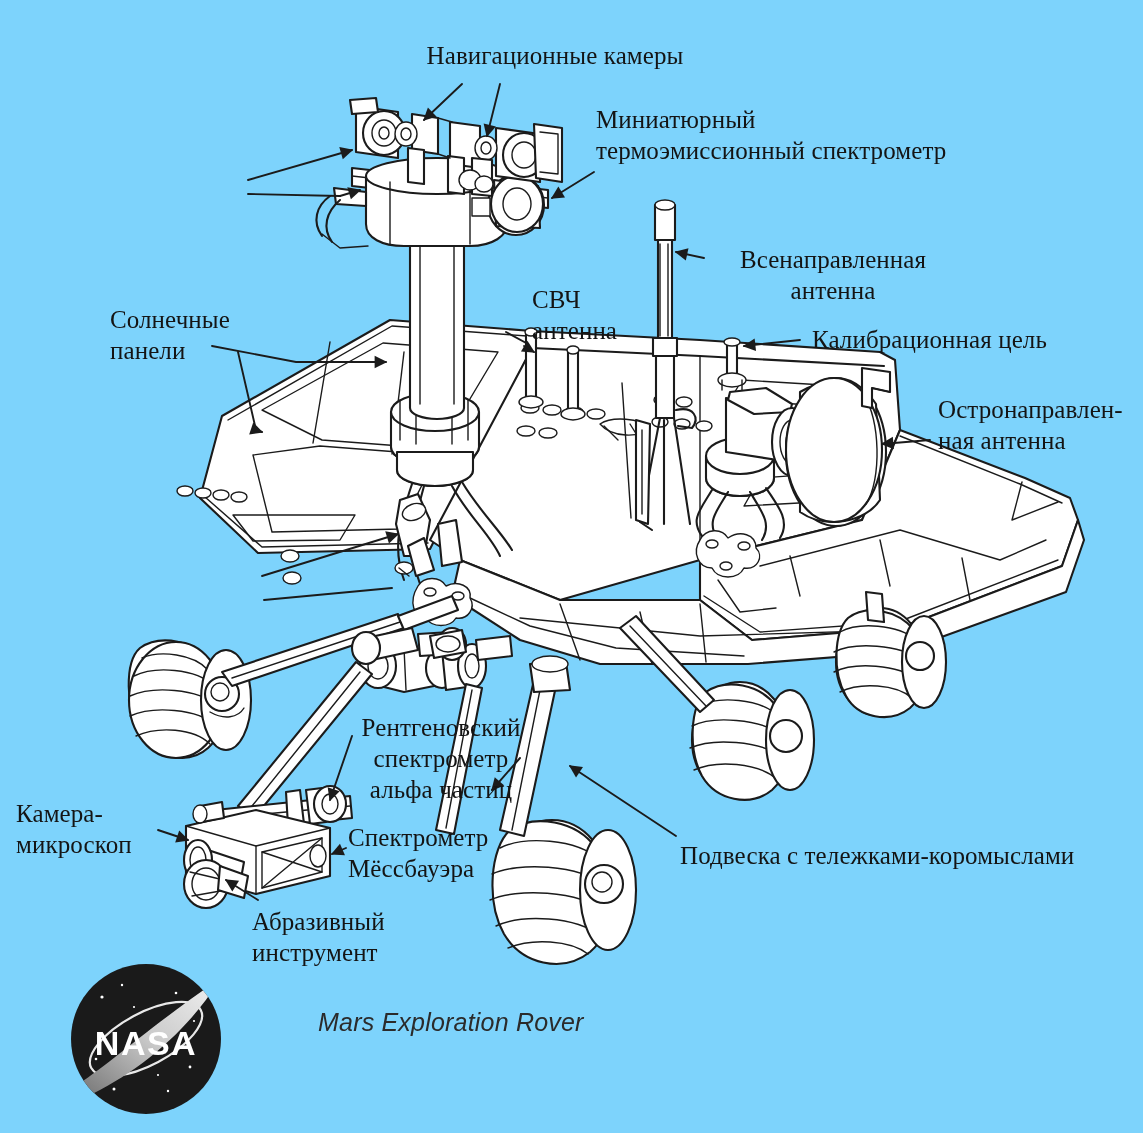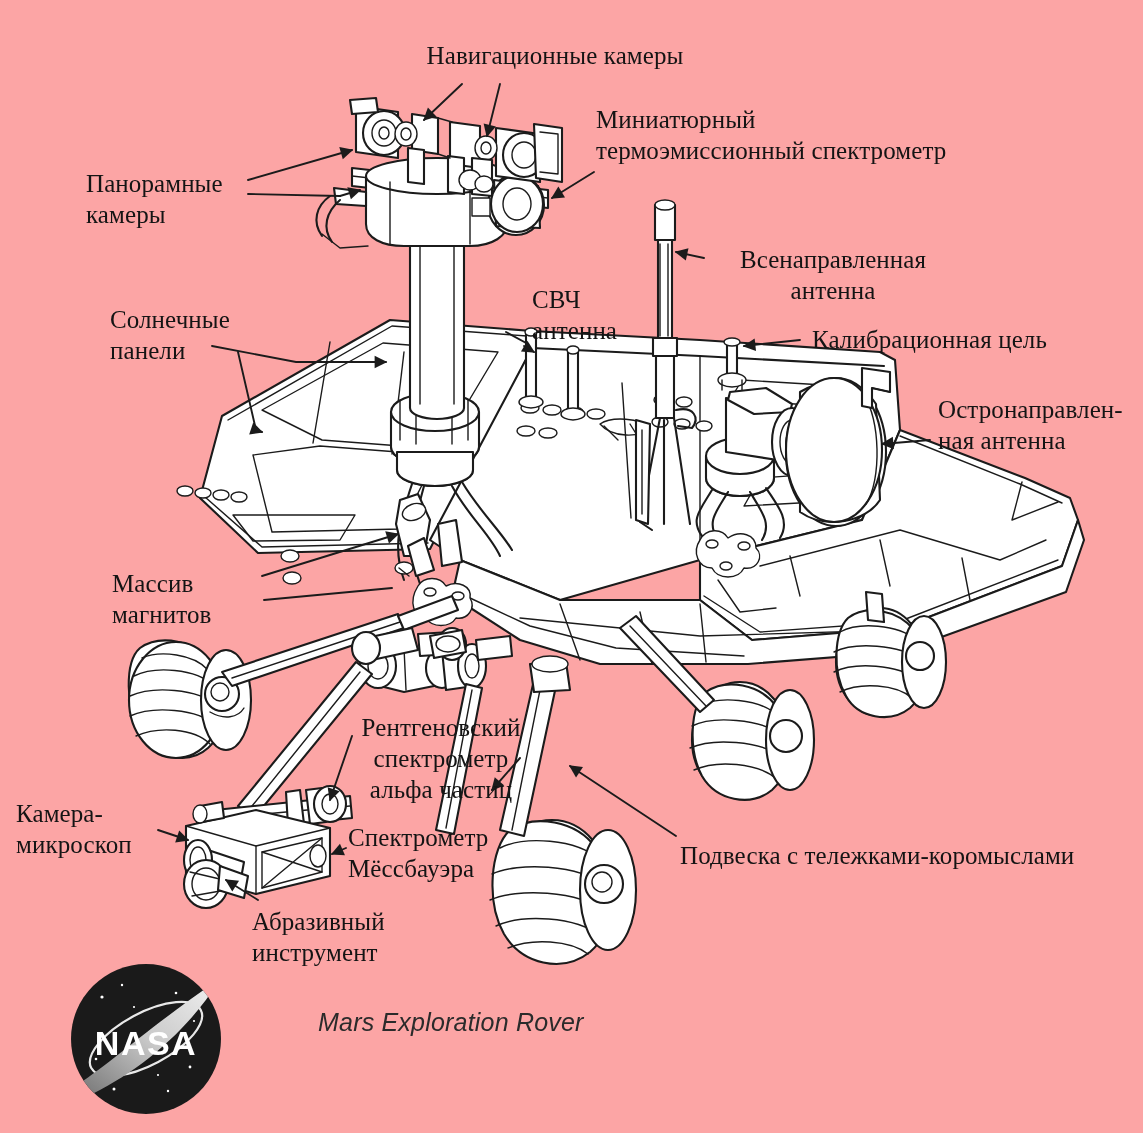--- a/index.html
+++ b/index.html
@@ -5,21 +5,21 @@
 <style>
   html, body {
     margin: 0;
     padding: 0;
     background: #ffffff;
   }
   #page {
     position: relative;
     width: 1143px;
     height: 1133px;
-    background: #fca5a5;
+    background: #7dd3fc;
     overflow: hidden;
     font-family: "Liberation Serif", "DejaVu Serif", serif;
     color: #111111;
   }
   #diagram-svg {
     position: absolute;
     left: 0; top: 0;
     width: 1143px;
     height: 1133px;
   }
@@ -486,42 +486,38 @@
       <path class="lead" d="M346,848 L332,854" marker-end="url(#arrow)"></path>
 
       <path class="lead" d="M258,900 L226,880" marker-end="url(#arrow)"></path>
 
       <path class="lead" d="M676,836 L570,766" marker-end="url(#arrow)"></path>
     </g>
   </svg>
 
   <div class="label c" style="left:410px; top:40px; width:290px;">Навигационные камеры</div>
 
-  <div class="label l" style="left:86px; top:168px; width:210px;">Панорамные
-камеры</div>
 
   <div class="label l" style="left:596px; top:104px; width:420px;">Миниатюрный
 термоэмиссионный спектрометр</div>
 
   <div class="label l" style="left:532px; top:284px; width:150px;">СВЧ
 антенна</div>
 
   <div class="label l" style="left:718px; top:244px; width:230px;text-align:center;">Всенаправленная
 антенна</div>
 
   <div class="label l" style="left:110px; top:304px; width:200px;">Солнечные
 панели</div>
 
   <div class="label l" style="left:812px; top:324px; width:290px;">Калибрационная цель</div>
 
   <div class="label l" style="left:938px; top:394px; width:206px;">Остронаправлен-
 ная антенна</div>
 
-  <div class="label l" style="left:112px; top:568px; width:190px;">Массив
-магнитов</div>
 
   <div class="label c" style="left:348px; top:712px; width:186px;">Рентгеновский
 спектрометр
 альфа частиц</div>
 
   <div class="label l" style="left:16px; top:798px; width:180px;">Камера-
 микроскоп</div>
 
   <div class="label l" style="left:348px; top:822px; width:180px;">Спектрометр
 Мёссбауэра</div>

